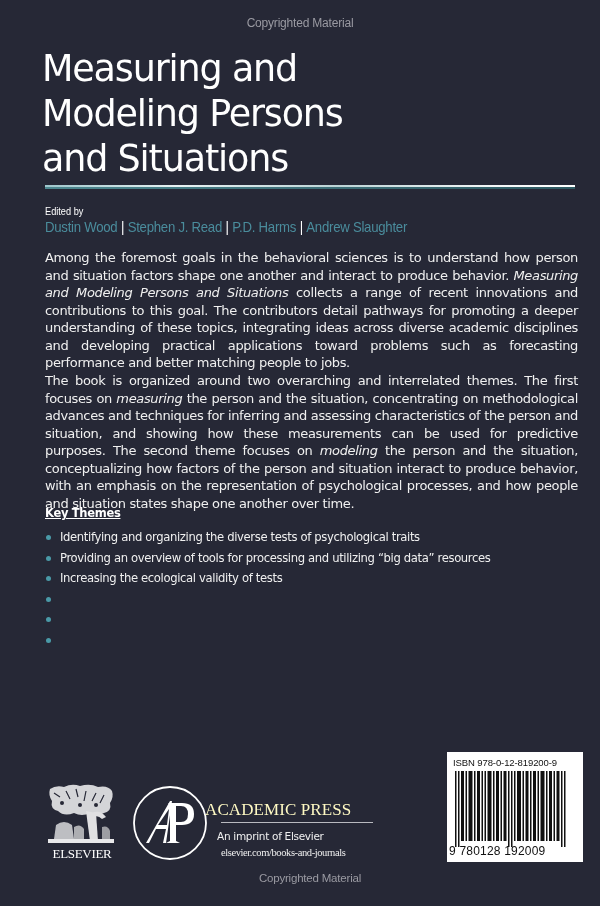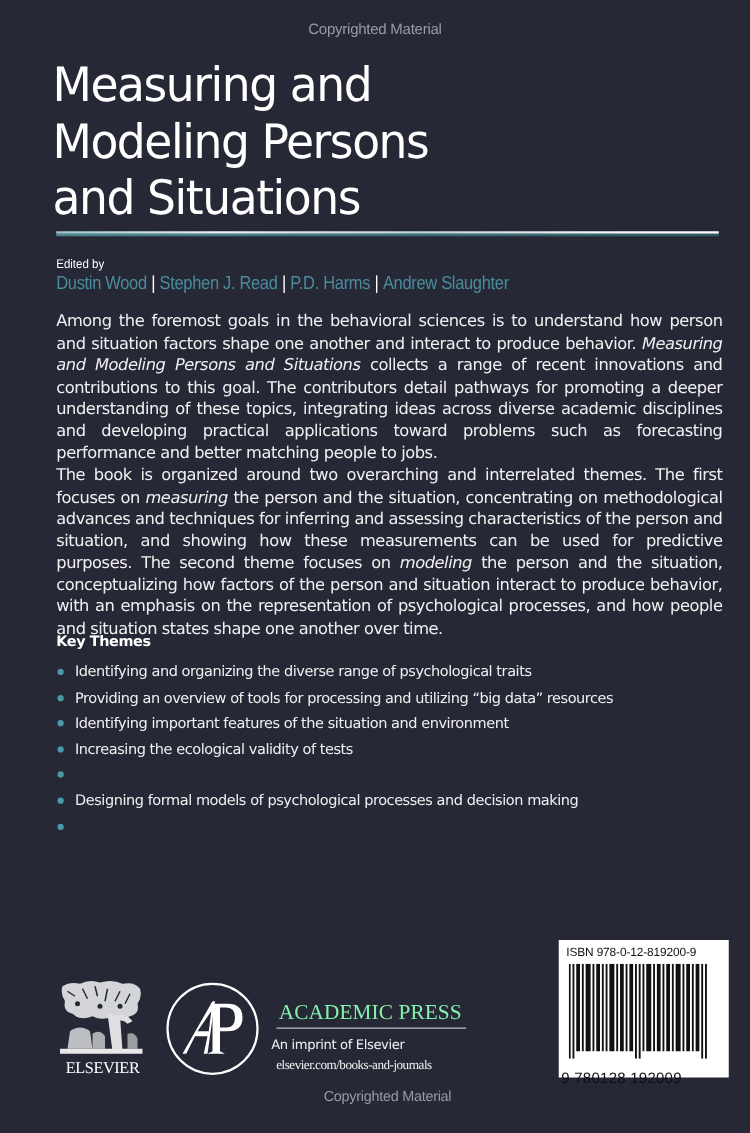--- a/index.html
+++ b/index.html
@@ -101,20 +101,21 @@
     }
     .key-title {
       position: absolute;
       left: 45px;
       top: 506px;
       font-family: "DejaVu Sans", sans-serif;
       font-weight: bold;
       font-size: 11.5px;
       color: #ffffff;
       letter-spacing: -0.3px;
+      text-decoration: underline;
     }
     .themes {
       position: absolute;
       left: 45px;
       top: 527px;
       margin: 0;
       padding: 0;
       list-style: none;
       width: 540px;
     }
@@ -163,25 +164,25 @@
     }
     .ap-logo {
       position: absolute;
       left: 132px;
       top: 785px;
       width: 76px;
       height: 76px;
     }
     .ap-name {
       position: absolute;
-      left: 223px;
+      left: 205px;
       top: 800px;
       font-family: "Liberation Serif", serif;
       font-size: 17px;
-      color: #86efac;
+      color: #fef9c3;
       letter-spacing: 0.1px;
       white-space: nowrap;
     }
     .ap-rule {
       position: absolute;
       left: 221px;
       top: 822px;
       width: 152px;
       height: 1px;
       background: #b9bac0;
@@ -244,21 +245,20 @@
     }
     .barcode-digits {
       position: absolute;
       left: 2px;
       top: 92px;
       font-family: "Liberation Sans", sans-serif;
       font-size: 12px;
       color: #111111;
       white-space: nowrap;
       letter-spacing: 0.2px;
-      margin-top: 11px;
     }
   </style>
 </head>
 <body>
 
 <div class="copyright-top">Copyrighted Material</div>
 
 <h1 class="title">
   <div>Measuring and</div>
   <div>Modeling Persons</div>
@@ -276,26 +276,25 @@
   <span>Dustin Wood</span><span class="sep">|</span><span>Stephen J. Read</span><span class="sep">|</span><span>P.D. Harms</span><span class="sep">|</span><span>Andrew Slaughter</span>
 </div>
 
 <p class="body-text p1"><span>Among the foremost goals in the behavioral sciences is to understand how person and situation factors shape one another and interact to produce behavior. </span><em>Measuring and Modeling Persons and Situations</em><span> collects a range of recent innovations and contributions to this goal. The contributors detail pathways for promoting a deeper understanding of these topics, integrating ideas across diverse academic disciplines and developing practical applications toward problems such as forecasting performance and better matching people to jobs.</span></p>
 
 <p class="body-text p2"><span>The book is organized around two overarching and interrelated themes. The first focuses on </span><em>measuring</em><span> the person and the situation, concentrating on methodological advances and techniques for inferring and assessing characteristics of the person and situation, and showing how these measurements can be used for predictive purposes. The second theme focuses on </span><em>modeling</em><span> the person and the situation, conceptualizing how factors of the person and situation interact to produce behavior, with an emphasis on the representation of psychological processes, and how people and situation states shape one another over time.</span></p>
 
 <div class="key-title">Key Themes</div>
 
 <ul class="themes">
-  <li><span class="bullet"></span><span>Identifying and organizing the diverse range of psychological traits</span></li>
+  <li><span class="bullet"></span><span>Identifying and organizing the diverse tests of psychological traits</span></li>
   <li><span class="bullet"></span><span>Providing an overview of tools for processing and utilizing “big data” resources</span></li>
-  <li><span class="bullet"></span><span>Identifying important features of the situation and environment</span></li>
   <li><span class="bullet"></span><span>Increasing the ecological validity of tests</span></li>
   <li><span class="bullet"></span></li>
-  <li><span class="bullet"></span><span>Designing formal models of psychological processes and decision making</span></li>
+  <li><span class="bullet"></span></li>
   <li><span class="bullet"></span></li>
 </ul>
 
 <div class="elsevier-logo">
   <svg class="tree" viewBox="0 0 70 62" xmlns="http://www.w3.org/2000/svg">
     <rect x="0" y="0" width="70" height="62" fill="#262836"></rect>
 
     <path d="M4 6 Q10 2 18 4 Q26 0 34 3 Q44 0 52 4 Q62 2 66 8 Q68 14 64 20 Q66 28 58 30 Q50 34 44 30 Q36 34 28 30 Q18 34 12 28 Q4 26 6 18 Q2 12 4 6 Z" fill="#e8e8ea" opacity="0.9"></path>
     <path d="M8 10 L14 14 M20 8 L24 16 M30 6 L32 14 M40 8 L38 18 M50 10 L46 18 M58 12 L54 20" stroke="#262836" stroke-width="1.2"></path>
     <circle cx="16" cy="20" r="2" fill="#262836"></circle>

